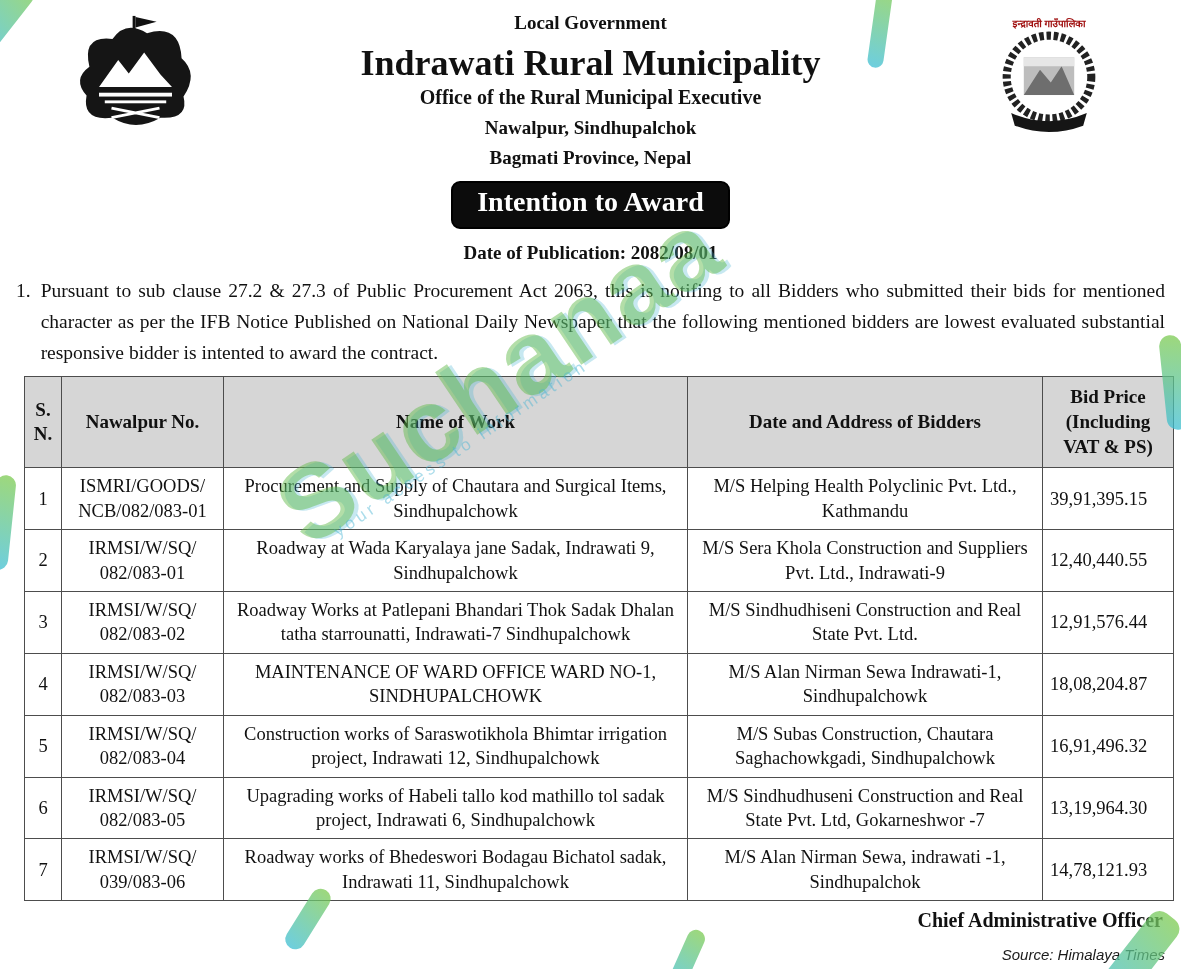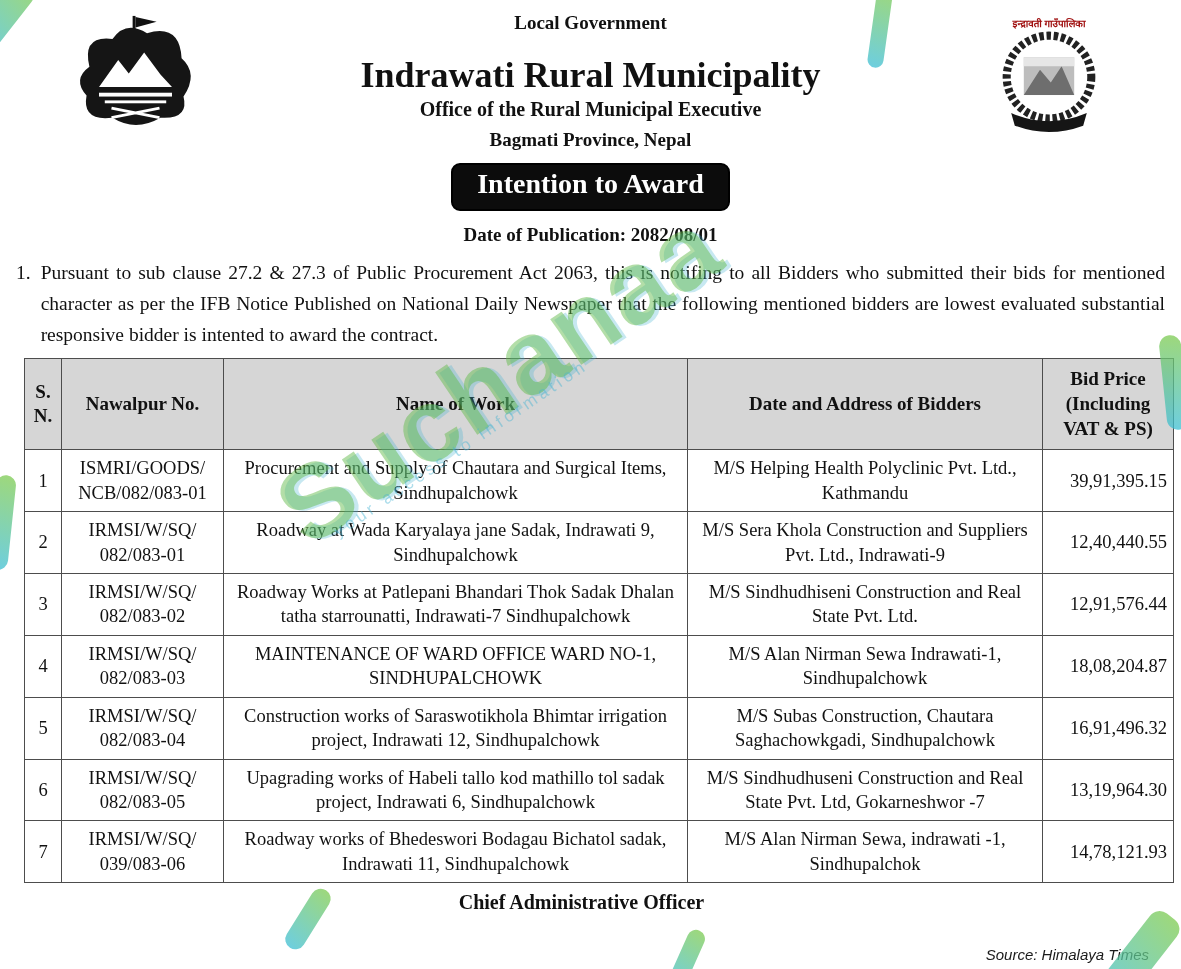--- a/index.html
+++ b/index.html
@@ -10,21 +10,21 @@
     font-family: "Liberation Serif", serif;
     color: #111;
     position: relative;
     overflow: hidden;
   }
   .page { position: relative; width: 1181px; height: 969px; z-index: 1; }
 
   
   .header { text-align: center; padding-top: 12px; position: relative; }
   .govt-label   { font-size: 19px; font-weight: bold; }
-  .municipality { font-size: 36px; font-weight: bold; margin-top: 20px; }
+  .municipality { font-size: 36px; font-weight: bold; margin-top: 8px; }
   .office       { font-size: 20px; font-weight: bold; margin-top: 2px; }
   .addr         { font-size: 19px; font-weight: bold; margin-top: 8px; }
   .badge {
     display: inline-block;
     background: #0c0c0c; color: #fff;
     font-size: 28px; font-weight: bold;
     padding: 3px 24px 9px;
     border-radius: 9px;
     border: 2px solid #000;
     margin-top: 12px;
@@ -67,31 +67,31 @@
   }
   table.award td {
     border: 1px solid #4d4d4d;
     font-size: 18.5px;
     padding: 6px 6px;
     text-align: center;
     line-height: 1.32;
     vertical-align: middle;
     background: transparent;
   }
-  table.award td.cell-bid-price { text-align: right; padding-left: 7px; }
+  table.award td.cell-bid-price { text-align: left; padding-left: 7px; }
 
   
   .signatory {
-    text-align: center;
+    text-align: right;
     font-size: 20px; font-weight: bold;
     margin: 8px 18px 0 0;
   }
   .source-note {
     position: absolute;
-    right: 32px; bottom: 6px;
+    right: 16px; bottom: 6px;
     font-family: "Liberation Sans", sans-serif;
     font-style: italic;
     font-size: 15px;
     color: #1b1b1b;
   }
 
   
   .watermark {
     position: absolute; left: 255px; top: 470px;
     transform: rotate(-34deg);
@@ -160,20 +160,21 @@
         <rect x="32" y="50" width="56" height="42" fill="#bdbdbd"></rect>
         <path d="M32,92 L50,64 L62,78 L74,60 L88,92 Z" fill="#6e6e6e"></path>
         <rect x="32" y="50" width="56" height="10" fill="#e6e6e6"></rect>
         <path d="M18,112 Q60,130 102,112 L98,126 Q60,140 22,126 Z" fill="#151515"></path>
       </svg>
     </div>
 
     <div class="govt-label">Local Government</div>
     <div class="municipality">Indrawati Rural Municipality</div>
     <div class="office">Office of the Rural Municipal Executive</div>
+    <div class="addr">Nawalpur, Sindhupalchok</div>
     <div class="addr">Bagmati Province, Nepal</div>
     <div>
       <span class="badge">Intention to Award</span>
     </div>
     <div class="pub-date">Date of Publication: 2082/08/01</div>
   </div>
 
   <div class="notice">
     <span class="num">1.</span>
     <span class="text">Pursuant to sub clause 27.2 &amp; 27.3 of Public Procurement Act 2063, this is notifing to all Bidders who submitted their bids for mentioned character as per the IFB Notice Published on National Daily Newspaper that the following mentioned bidders are lowest evaluated substantial responsive bidder is intented to award the contract.</span>

